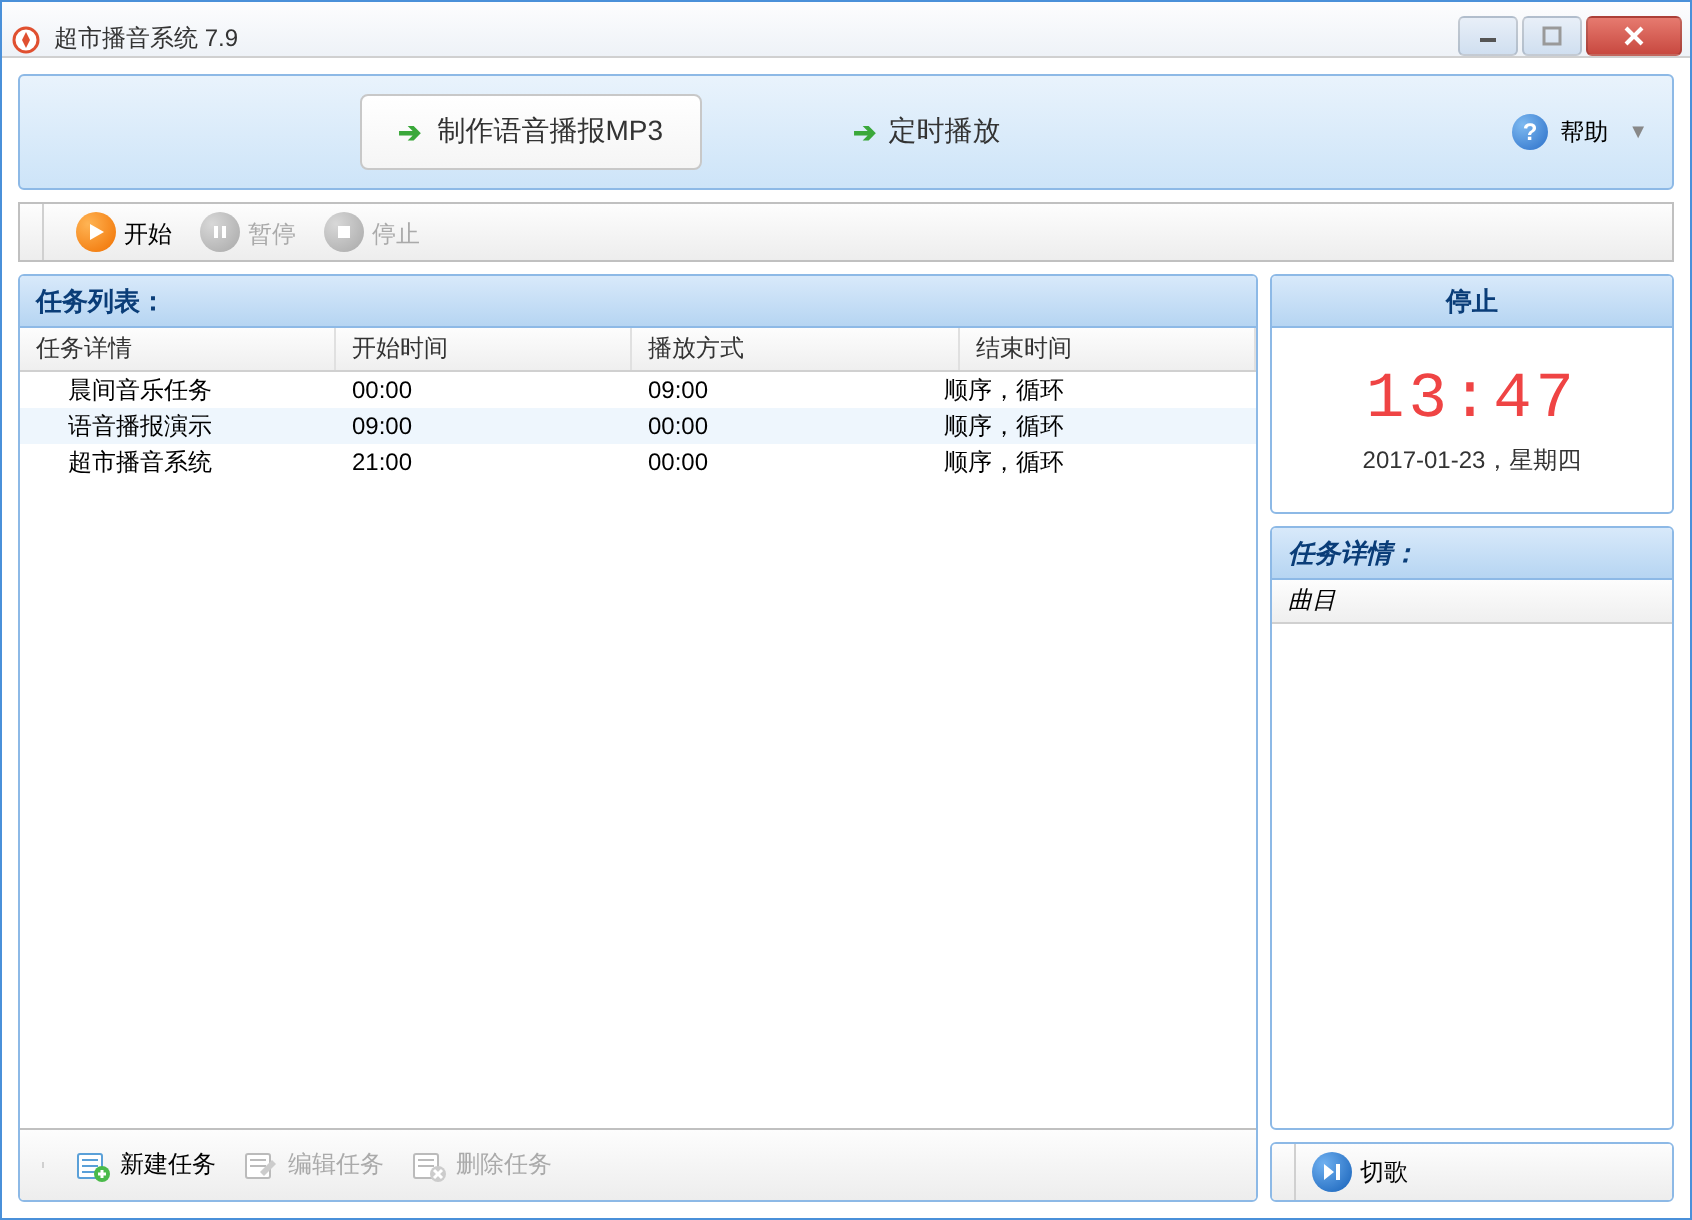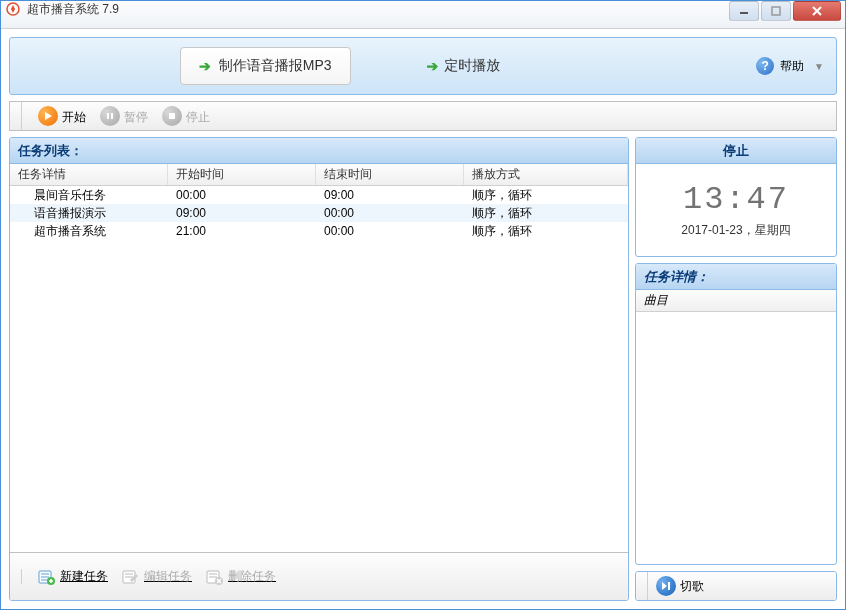--- a/index.html
+++ b/index.html
@@ -1,18 +1,18 @@
 <!DOCTYPE html>
 <html><head>
 <meta charset="utf-8">
 <style>
 * { box-sizing: border-box; margin: 0; padding: 0; }
 body { font-family: "Microsoft YaHei", "SimSun", sans-serif; font-size: 12px; background: #fff; }
 .window { width: 846px; height: 610px; border: 1px solid #4a90d9; display: flex; flex-direction: column; }
-.titlebar { height: 28px; background: linear-gradient(#fdfdfe, #eef2f7); display: flex; align-items: flex-start; padding: 0 4px; border-bottom: 1px solid #d0d0d0; }
+.titlebar { height: 28px; background: linear-gradient(#fdfdfe, #eef2f7); display: flex; align-items: flex-end; padding: 0 4px; border-bottom: 1px solid #d0d0d0; }
 .titlebar-icon { width: 16px; height: 16px; margin-right: 6px; display: flex; align-items: center; justify-content: center; }
 .titlebar-title { flex: 1; color: #333; }
 .win-controls { display: flex; gap: 2px; }
 .win-btn { width: 30px; height: 20px; border: 1px solid rgba(0,0,0,0.15); border-radius: 3px; display: flex; align-items: center; justify-content: center; cursor: pointer; }
 .win-min, .win-max { background: linear-gradient(#e8eff8, #d0dff0); }
 .win-close { width: 48px; background: linear-gradient(#e67a6f, #c84940); }
 .win-close svg { stroke: #fff; }
 
 .content-outer { flex: 1; padding: 8px; background: #fff; display: flex; flex-direction: column; gap: 6px; }
 
@@ -46,30 +46,30 @@
 .col-name { width: 158px; }
 .col-start { width: 148px; }
 .col-end { width: 148px; }
 .col-mode { flex: 1; }
 .table-body { }
 .tr { display: flex; height: 18px; align-items: center; }
 .tr:nth-child(even) { background: #eef6fd; }
 .td { padding: 0 8px; }
 .td.col-name { padding-left: 24px; }
 
-.bottom-toolbar { height: 48px; border-top: 1px solid #c0c0c0; background: linear-gradient(#fdfdfd, #ededed); display: flex; align-items: center; padding: 16px 6px; gap: 14px; text-decoration: underline; }
+.bottom-toolbar { height: 36px; border-top: 1px solid #c0c0c0; background: linear-gradient(#fdfdfd, #ededed); display: flex; align-items: center; padding: 16px 6px; gap: 14px; }
 .bot-item { display: flex; align-items: center; gap: 4px; cursor: pointer; }
 .bot-item.disabled { color: #aaa; cursor: default; }
 .doc-icon { width: 18px; height: 16px; position: relative; }
 .doc-icon svg { display: block; }
 
 .right-box { border: 1px solid #8db9e6; border-radius: 3px; overflow: hidden; display: flex; flex-direction: column; background: #fff; }
 .clock-box { height: 120px; }
 .clock-area { flex: 1; display: flex; flex-direction: column; align-items: center; justify-content: center; }
-.clock-time { font-size: 32px; font-family: "Courier New", monospace; letter-spacing: 2px; color: #737373; }
+.clock-time { font-size: 32px; font-family: "Courier New", monospace; letter-spacing: 2px; color: #ef4444; }
 .clock-date { font-size: 12px; color: #333; margin-top: 4px; }
 .detail-box { flex: 1; font-style: italic; }
 .detail-head { height: 22px; background: linear-gradient(#fdfdfd, #efefef); border-bottom: 1px solid #d0d0d0; display: flex; align-items: center; padding: 0 8px; }
 .detail-body { flex: 1; }
 .skip-box { height: 30px; }
 .skip-bar { height: 100%; background: linear-gradient(#fdfdfd, #ededed); display: flex; align-items: center; padding: 0 6px; gap: 6px; }
 .skip-icon { width: 20px; height: 20px; border-radius: 50%; background: radial-gradient(circle at 30% 30%, #6fb0f0, #1560b8); display: flex; align-items: center; justify-content: center; }
 </style>
 </head>
 <body>
@@ -155,22 +155,22 @@
     </div>
 
     <div class="main-area">
 
       <div class="left-panel">
         <div class="panel-header">任务列表：</div>
         <div class="table-wrap">
           <div class="table-head">
             <div class="th col-name">任务详情</div>
             <div class="th col-start">开始时间</div>
+            <div class="th col-mode">播放方式</div>
             <div class="th col-end">结束时间</div>
-            <div class="th col-mode">播放方式</div>
           </div>
           <div class="table-body">
             <div class="tr">
               <div class="td col-name">晨间音乐任务</div>
               <div class="td col-start">00:00</div>
               <div class="td col-end">09:00</div>
               <div class="td col-mode">顺序，循环</div>
             </div>
             <div class="tr">
               <div class="td col-name">语音播报演示</div>

